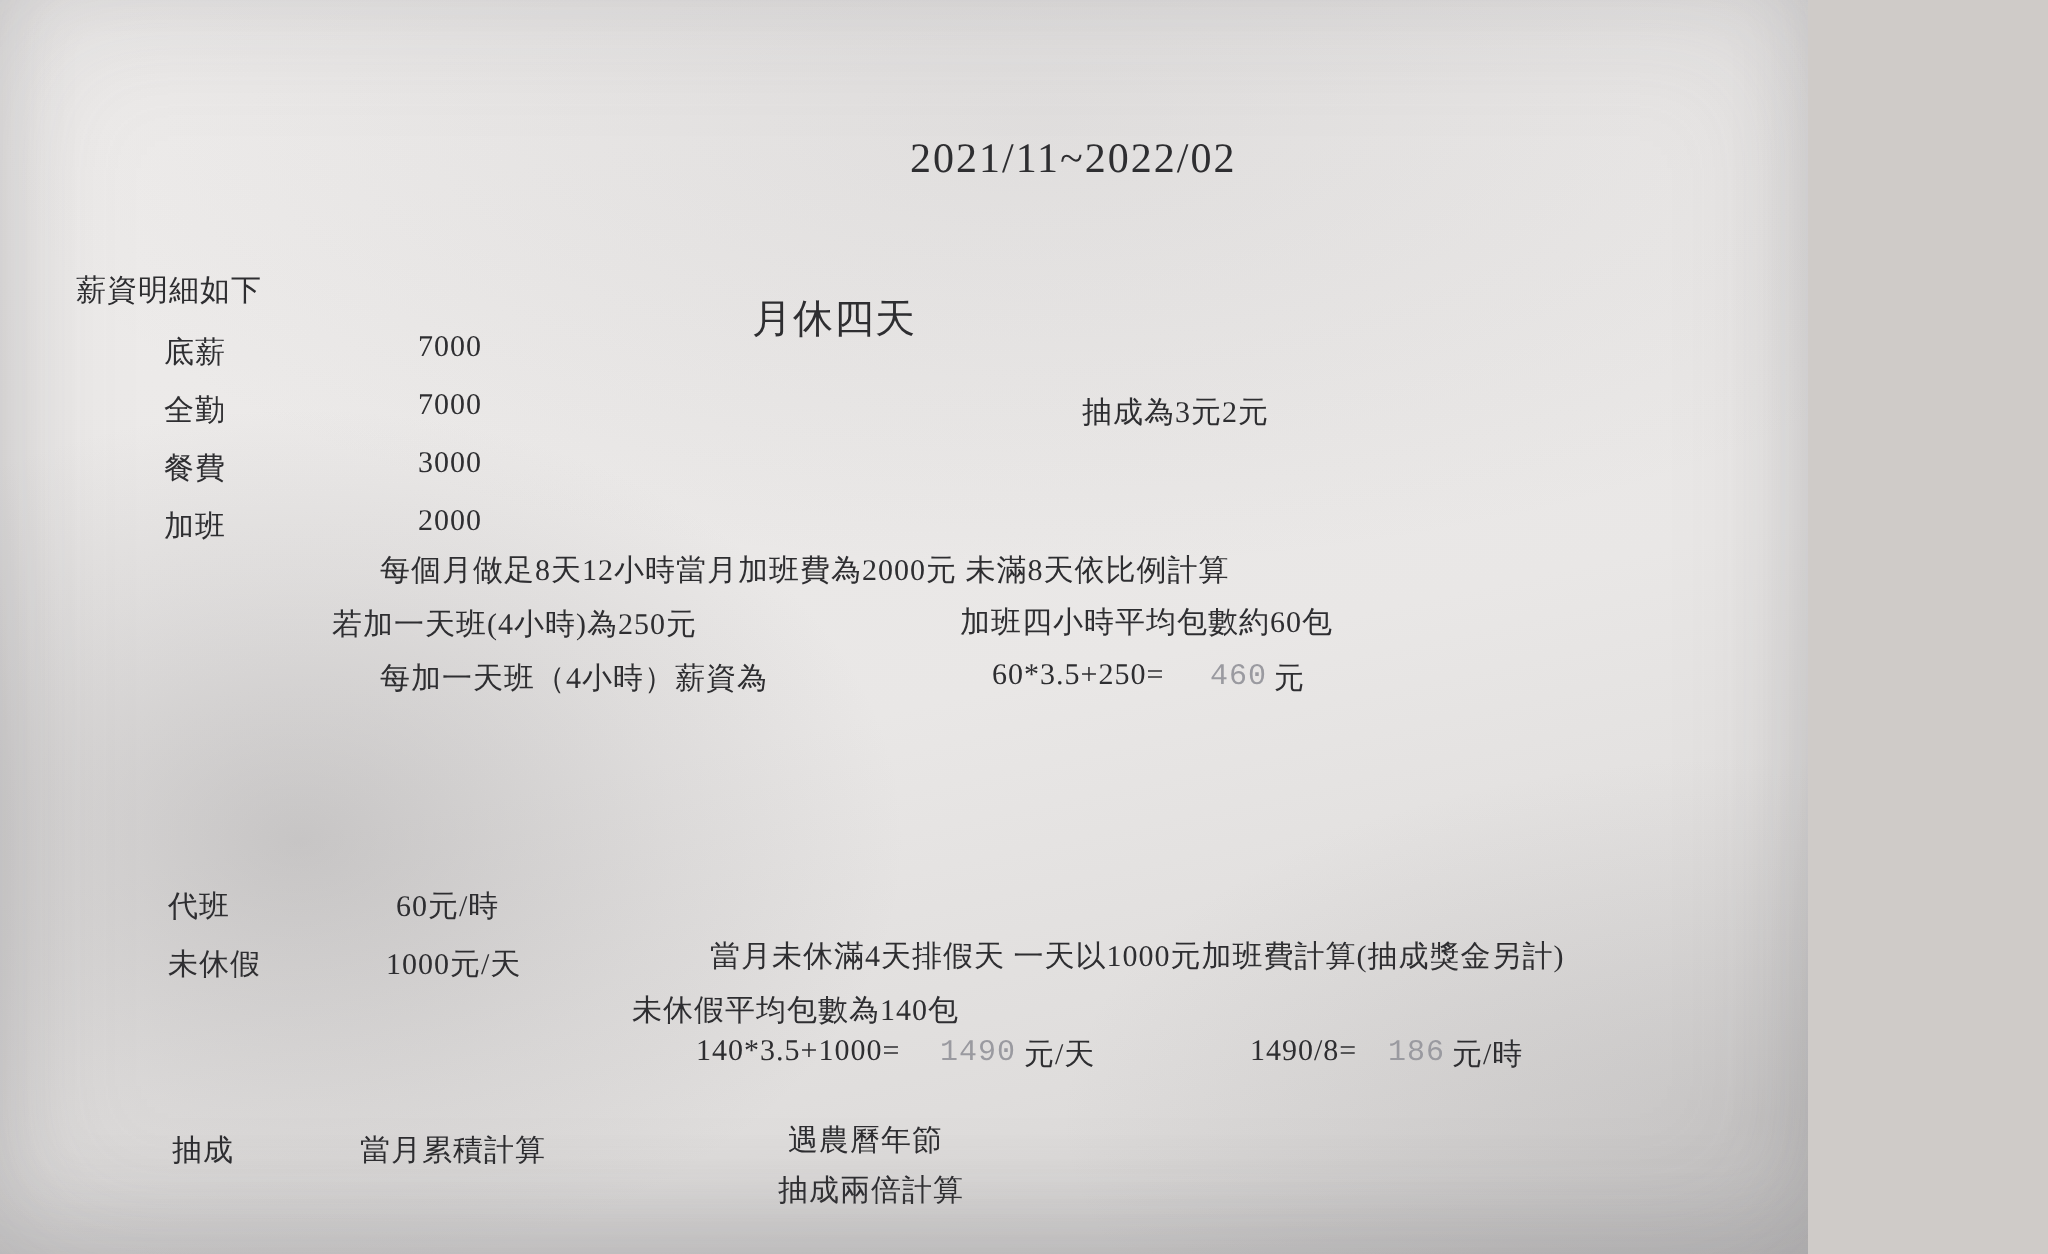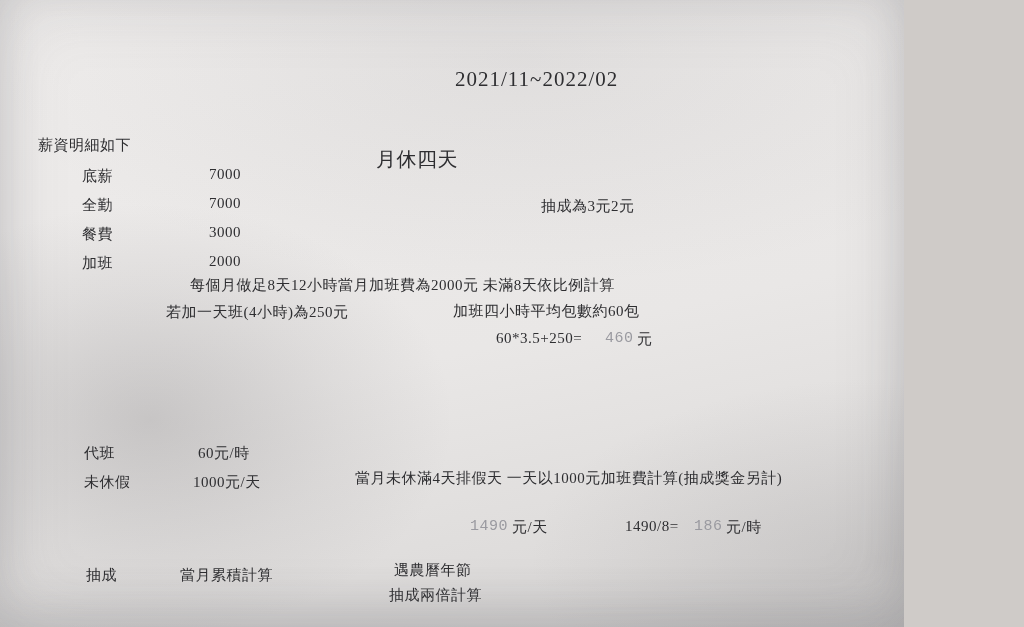--- a/index.html
+++ b/index.html
@@ -81,34 +81,37 @@
   <div class="txt s19 num" style="left:209px; top:176px;">3000</div>
 
   <div class="txt s19" style="left:82px; top:206px;">加班</div>
   <div class="txt s19 num" style="left:209px; top:205px;">2000</div>
 
   <div class="txt s20" style="left:376px; top:146px;">月休四天</div>
   <div class="txt s19" style="left:541px; top:149px;">抽成為3元2元</div>
 
   <div class="txt s19" style="left:190px; top:228px;">每個月做足8天12小時當月加班費為2000元 未滿8天依比例計算</div>
   <div class="txt s19" style="left:166px; top:255px;">若加一天班(4小時)為250元</div>
-  <div class="txt s19" style="left:453px; top:254px;">加班四小時平均包數約60包</div>
+  <div class="txt s19" style="left:480px; top:254px;">加班四小時平均包數約60包</div>
 
+  <div class="txt s19" style="left:190px; top:282px;">每加一天班（4小時）薪資為</div>
   <div class="txt s19 num" style="left:496px; top:282px;">60*3.5+250=</div>
   <div class="txt s19 num faded" style="left:605px; top:282px;">460</div>
   <div class="txt s19" style="left:637px; top:282px;">元</div>
 
   <div class="txt s19" style="left:84px; top:396px;">代班</div>
   <div class="txt s19" style="left:198px; top:396px;">60元/時</div>
 
   <div class="txt s19" style="left:84px; top:425px;">未休假</div>
   <div class="txt s19" style="left:193px; top:425px;">1000元/天</div>
   <div class="txt s19" style="left:355px; top:421px;">當月未休滿4天排假天 一天以1000元加班費計算(抽成獎金另計)</div>
 
+  <div class="txt s19" style="left:316px; top:448px;">未休假平均包數為140包</div>
 
+  <div class="txt s19 num" style="left:348px; top:470px;">140*3.5+1000=</div>
   <div class="txt s19 num faded" style="left:470px; top:470px;text-align:right;">1490</div>
   <div class="txt s19" style="left:512px; top:470px;text-align:center;">元/天</div>
 
   <div class="txt s19 num" style="left:625px; top:470px;">1490/8=</div>
   <div class="txt s19 num faded" style="left:694px; top:470px;">186</div>
   <div class="txt s19" style="left:726px; top:470px;">元/時</div>
 
   <div class="txt s19" style="left:86px; top:518px;">抽成</div>
   <div class="txt s19" style="left:180px; top:518px;">當月累積計算</div>
   <div class="txt s19" style="left:394px; top:513px;">遇農曆年節</div>

